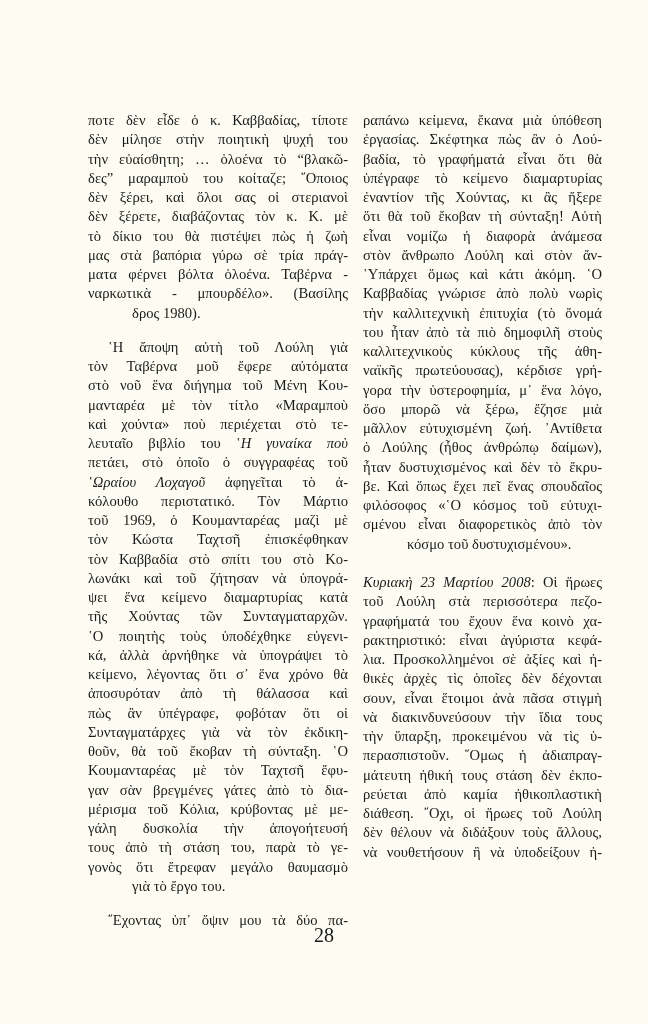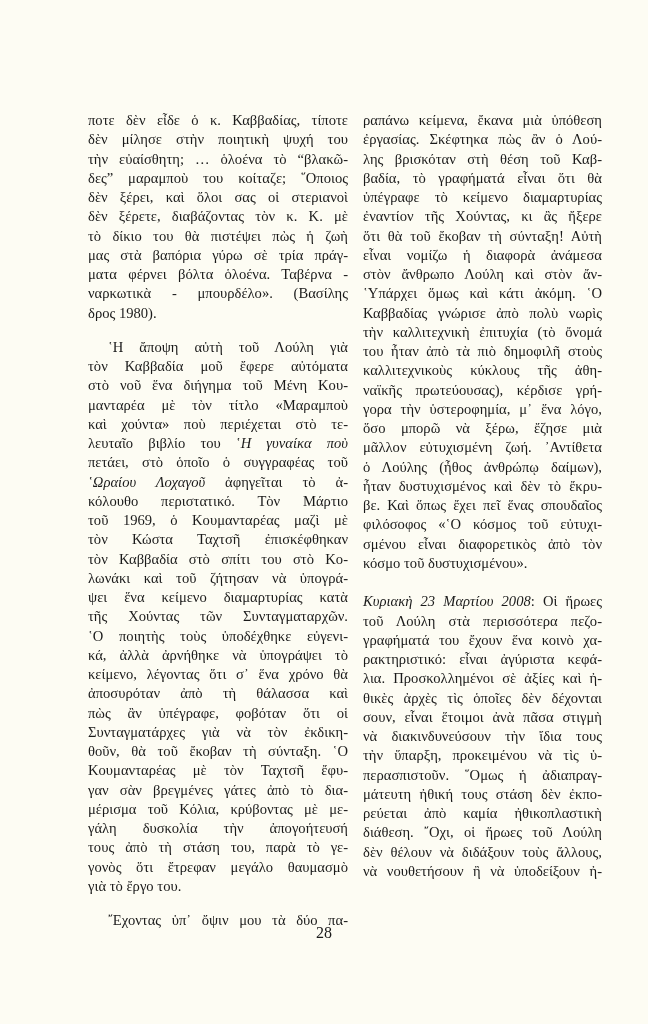--- a/index.html
+++ b/index.html
@@ -31,36 +31,37 @@
     .line {
       display: block;
       white-space: nowrap;
       text-align: justify;
       text-align-last: justify;
       height: 19.25px;
       overflow: visible;
     }
     .line.last {
       text-align-last: left;
+      margin-left: 44px;
     }
     .line.indent {
       padding-left: 20px;
       margin-top: 15px;
     }
     .gap {
       display: block;
       height: 19.25px;
     }
     .page-number {
       position: absolute;
       left: 0;
       width: 648px;
       top: 907px;
       text-align: center;
-      font-size: 16px;
+      font-size: 20px;
     }
     i { font-style: italic; }
   </style>
 </head>
 <body>
 
 <div class="page">
 
   <div class="column col-left">
     <span class="line">ποτε δὲν εἶδε ὁ κ. Καββαδίας, τίποτε</span>
@@ -69,21 +70,21 @@
     <span class="line">δες” μαραμποὺ του κοίταζε; ῞Οποιος</span>
     <span class="line">δὲν ξέρει, καὶ ὅλοι σας οἱ στεριανοὶ</span>
     <span class="line">δὲν ξέρετε, διαβάζοντας τὸν κ. Κ. μὲ</span>
     <span class="line">τὸ δίκιο του θὰ πιστέψει πὼς ἡ ζωὴ</span>
     <span class="line">μας στὰ βαπόρια γύρω σὲ τρία πράγ-</span>
     <span class="line">ματα φέρνει βόλτα ὁλοένα. Ταβέρνα -</span>
     <span class="line">ναρκωτικὰ - μπουρδέλο». (Βασίλης</span>
     <span class="line last">δρος 1980).</span>
 
     <span class="line indent">῾Η ἄποψη αὐτὴ τοῦ Λούλη γιὰ</span>
-    <span class="line">τὸν Καββαδία μοῦ ἔφερε αὐτόματα</span>
+    <span class="line">τὸν Ταβέρνα μοῦ ἔφερε αὐτόματα</span>
     <span class="line">στὸ νοῦ ἕνα διήγημα τοῦ Μένη Κου-</span>
     <span class="line">μανταρέα μὲ τὸν τίτλο «Μαραμποὺ</span>
     <span class="line">καὶ χούντα» ποὺ περιέχεται στὸ τε-</span>
     <span class="line"><span>λευταῖο βιβλίο του </span><i>῾Η γυναίκα ποὺ</i></span>
     <span class="line">πετάει, στὸ ὁποῖο ὁ συγγραφέας τοῦ</span>
     <span class="line"><i>῾Ωραίου Λοχαγοῦ</i><span> ἀφηγεῖται τὸ ἀ-</span></span>
     <span class="line">κόλουθο περιστατικό. Τὸν Μάρτιο</span>
     <span class="line">τοῦ 1969, ὁ Κουμανταρέας μαζὶ μὲ</span>
     <span class="line">τὸν Κώστα Ταχτσῆ ἐπισκέφθηκαν</span>
     <span class="line">τὸν Καββαδία στὸ σπίτι του στὸ Κο-</span>
@@ -104,21 +105,20 @@
     <span class="line">τους ἀπὸ τὴ στάση του, παρὰ τὸ γε-</span>
     <span class="line">γονὸς ὅτι ἔτρεφαν μεγάλο θαυμασμὸ</span>
     <span class="line last">γιὰ τὸ ἔργο του.</span>
 
     <span class="line indent">῎Εχοντας ὑπ᾿ ὄψιν μου τὰ δύο πα-</span>
   </div>
 
   <div class="column col-right">
     <span class="line">ραπάνω κείμενα, ἔκανα μιὰ ὑπόθεση</span>
     <span class="line">ἐργασίας. Σκέφτηκα πὼς ἂν ὁ Λού-</span>
-    <span class="line">λης βρισκόταν στὴ θέση τοῦ Καβ-</span>
     <span class="line">βαδία, τὸ γραφήματά εἶναι ὅτι θὰ</span>
     <span class="line">ὑπέγραφε τὸ κείμενο διαμαρτυρίας</span>
     <span class="line">ἐναντίον τῆς Χούντας, κι ἂς ἤξερε</span>
     <span class="line">ὅτι θὰ τοῦ ἔκοβαν τὴ σύνταξη! Αὐτὴ</span>
     <span class="line">εἶναι νομίζω ἡ διαφορὰ ἀνάμεσα</span>
     <span class="line">στὸν ἄνθρωπο Λούλη καὶ στὸν ἄν-</span>
     <span class="line">῾Υπάρχει ὅμως καὶ κάτι ἀκόμη. ῾Ο</span>
     <span class="line">Καββαδίας γνώρισε ἀπὸ πολὺ νωρὶς</span>
     <span class="line">τὴν καλλιτεχνικὴ ἐπιτυχία (τὸ ὄνομά</span>
     <span class="line">του ἦταν ἀπὸ τὰ πιὸ δημοφιλῆ στοὺς</span>

